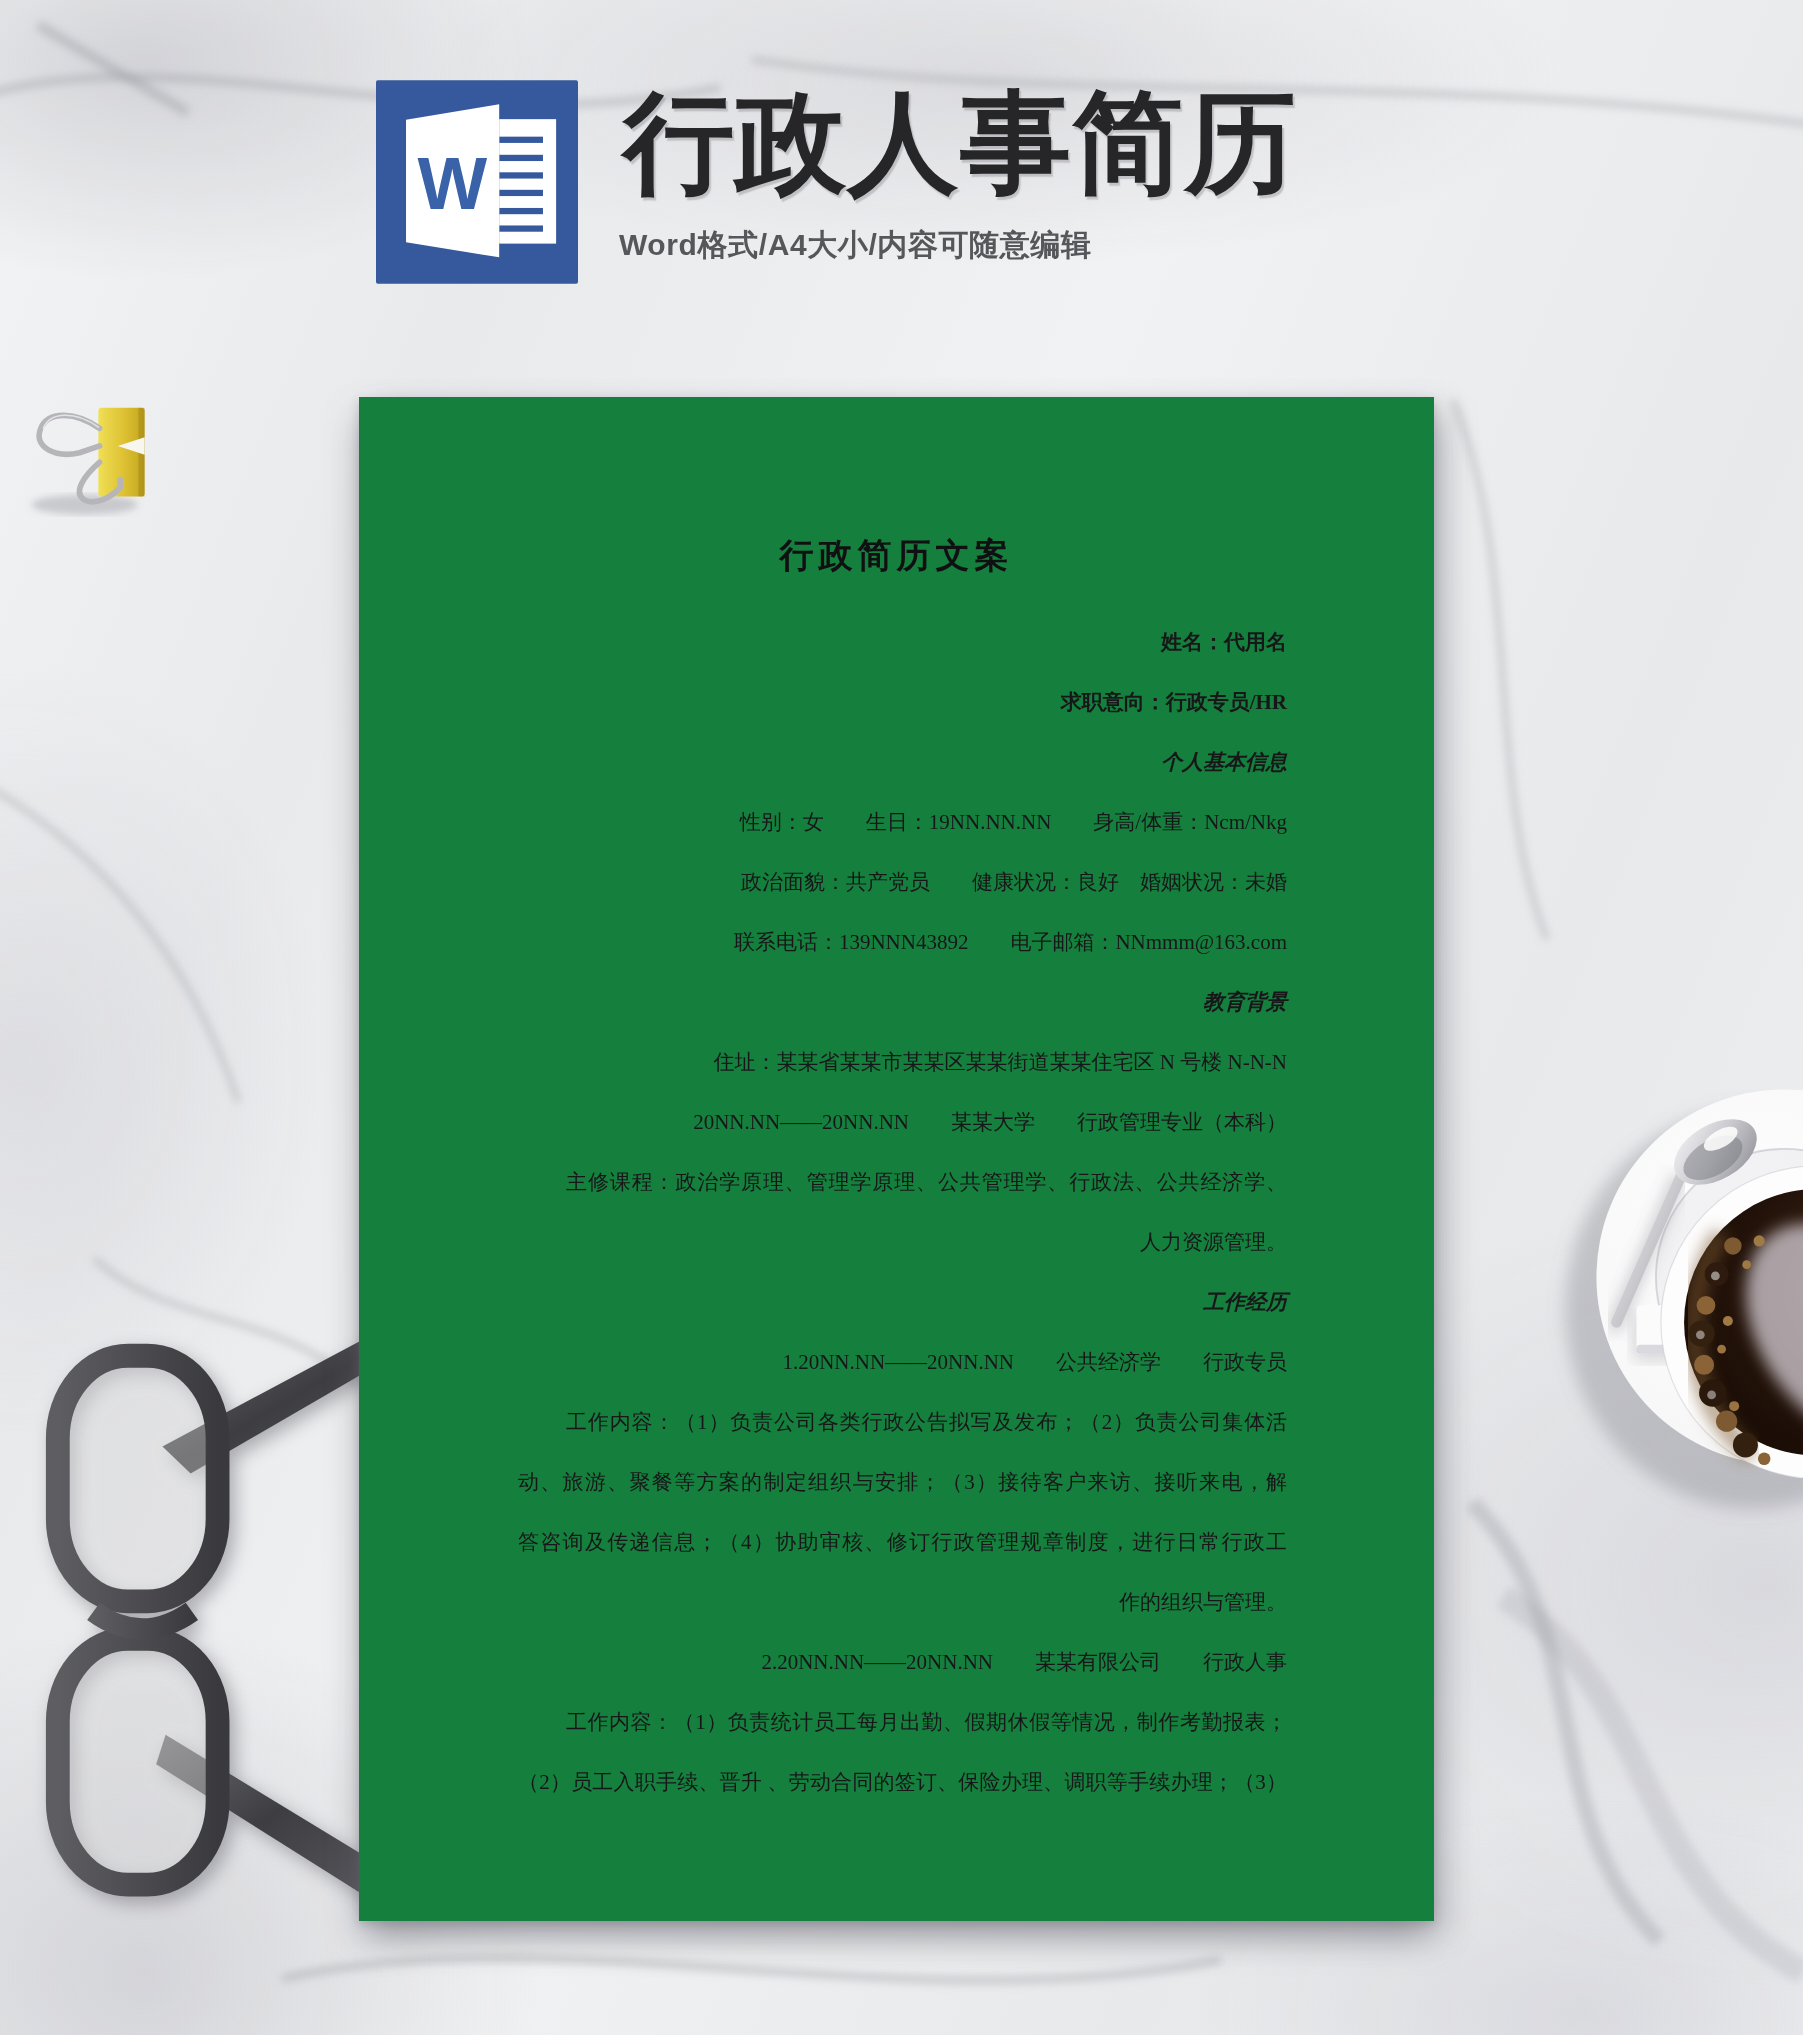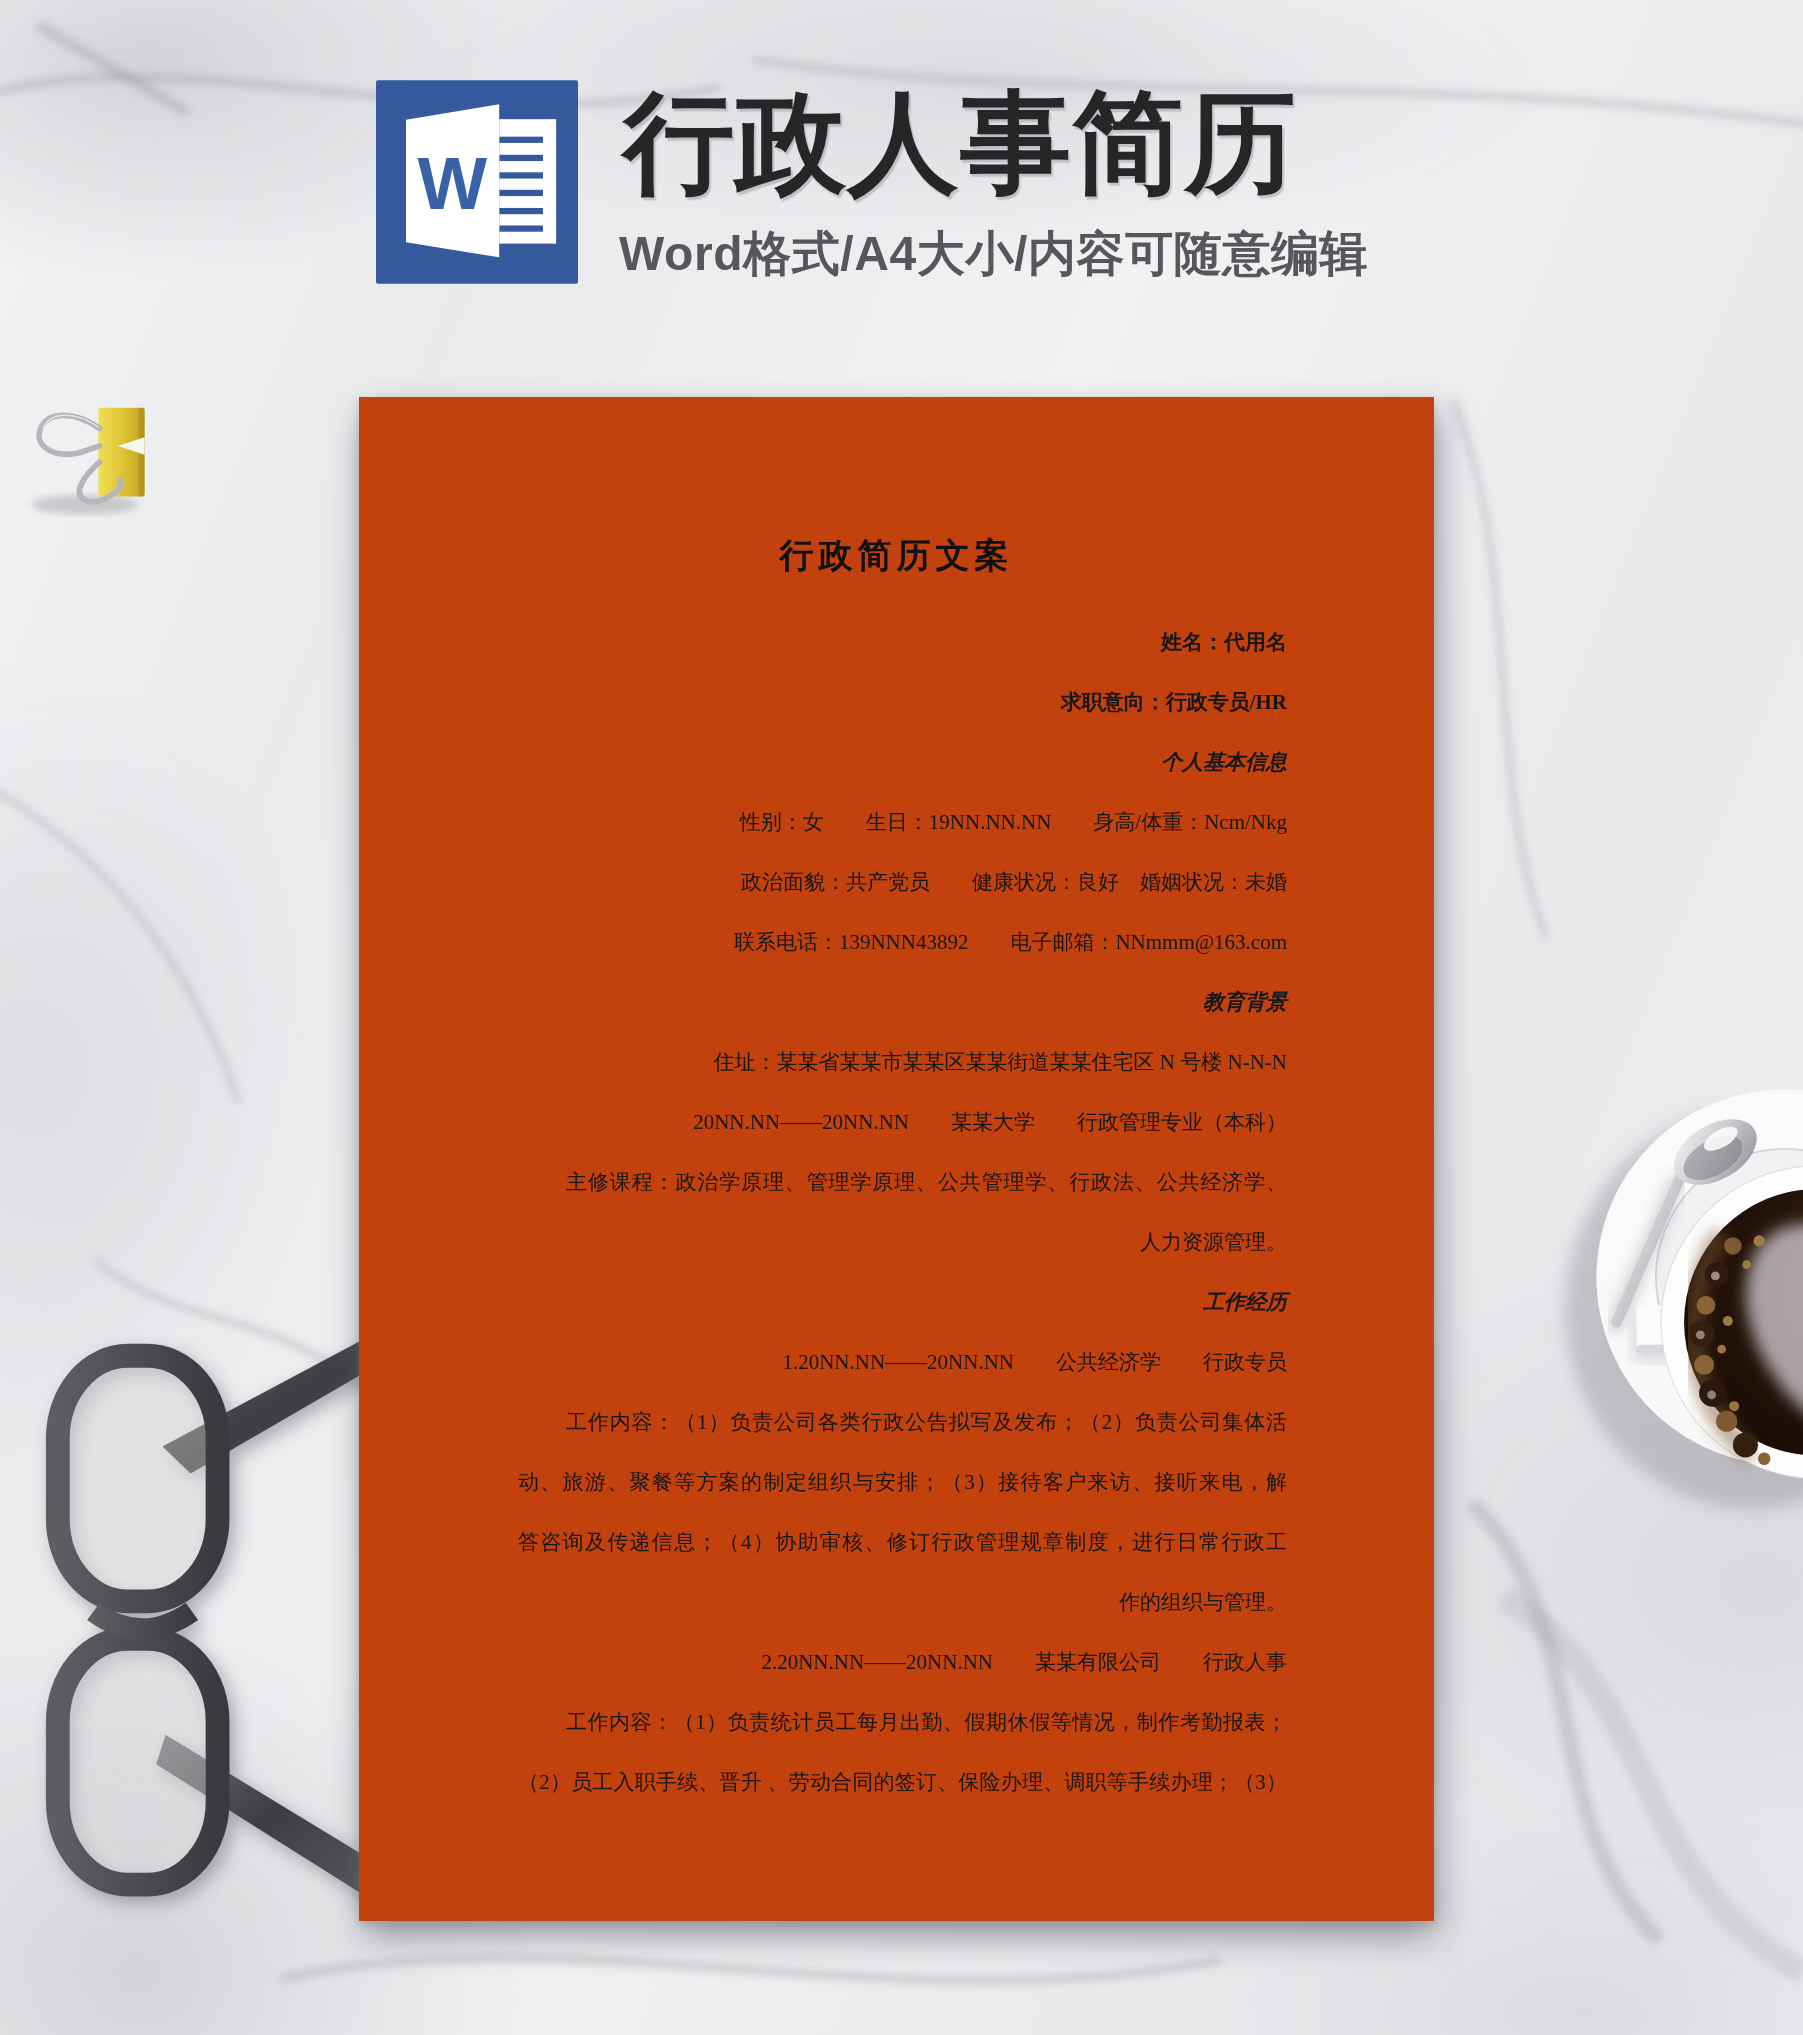--- a/index.html
+++ b/index.html
@@ -19,26 +19,26 @@
   .abs{position:absolute;}
   
   .word-icon{left:376px;top:80px;width:202px;height:204px;z-index:3;}
   .header-title{
     left:617px;top:88px;font-size:111px;font-weight:900;color:#262628;
     letter-spacing:1.3px;line-height:1;white-space:nowrap;z-index:3;
     text-shadow:1.9px 2.5px 1.3px rgba(120,120,128,.35);
     margin-left:6px;
   }
   .header-subtitle{
-    left:619px;top:229px;font-size:48px;font-weight:600;color:#56575b;
+    left:619px;top:229px;font-size:30px;font-weight:600;color:#56575b;
     letter-spacing:0.6px;line-height:1.05;white-space:nowrap;z-index:3;
   }
   
   .doc{
-    left:359px;top:397px;width:1075px;height:1524px;background:#c2410c;z-index:2;
+    left:359px;top:397px;width:1075px;height:1524px;background:#15803d;z-index:2;
     box-shadow:0 19px 34px -3.8px rgba(100,100,110,.55), 0 3.8px 8.8px rgba(110,110,120,.30), 16.3px 11.3px 29px rgba(120,120,130,.22);
   }
   .doc-title{
     position:absolute;left:0;right:0;top:142px;text-align:center;
     font-family:"Liberation Serif","DejaVu Serif",serif;
     font-weight:700;font-size:34px;color:#101012;letter-spacing:5px;line-height:1;
   }
   .doc-lines{
     position:absolute;left:159px;right:147px;top:215px;
     font-family:"Liberation Serif","DejaVu Serif",serif;

